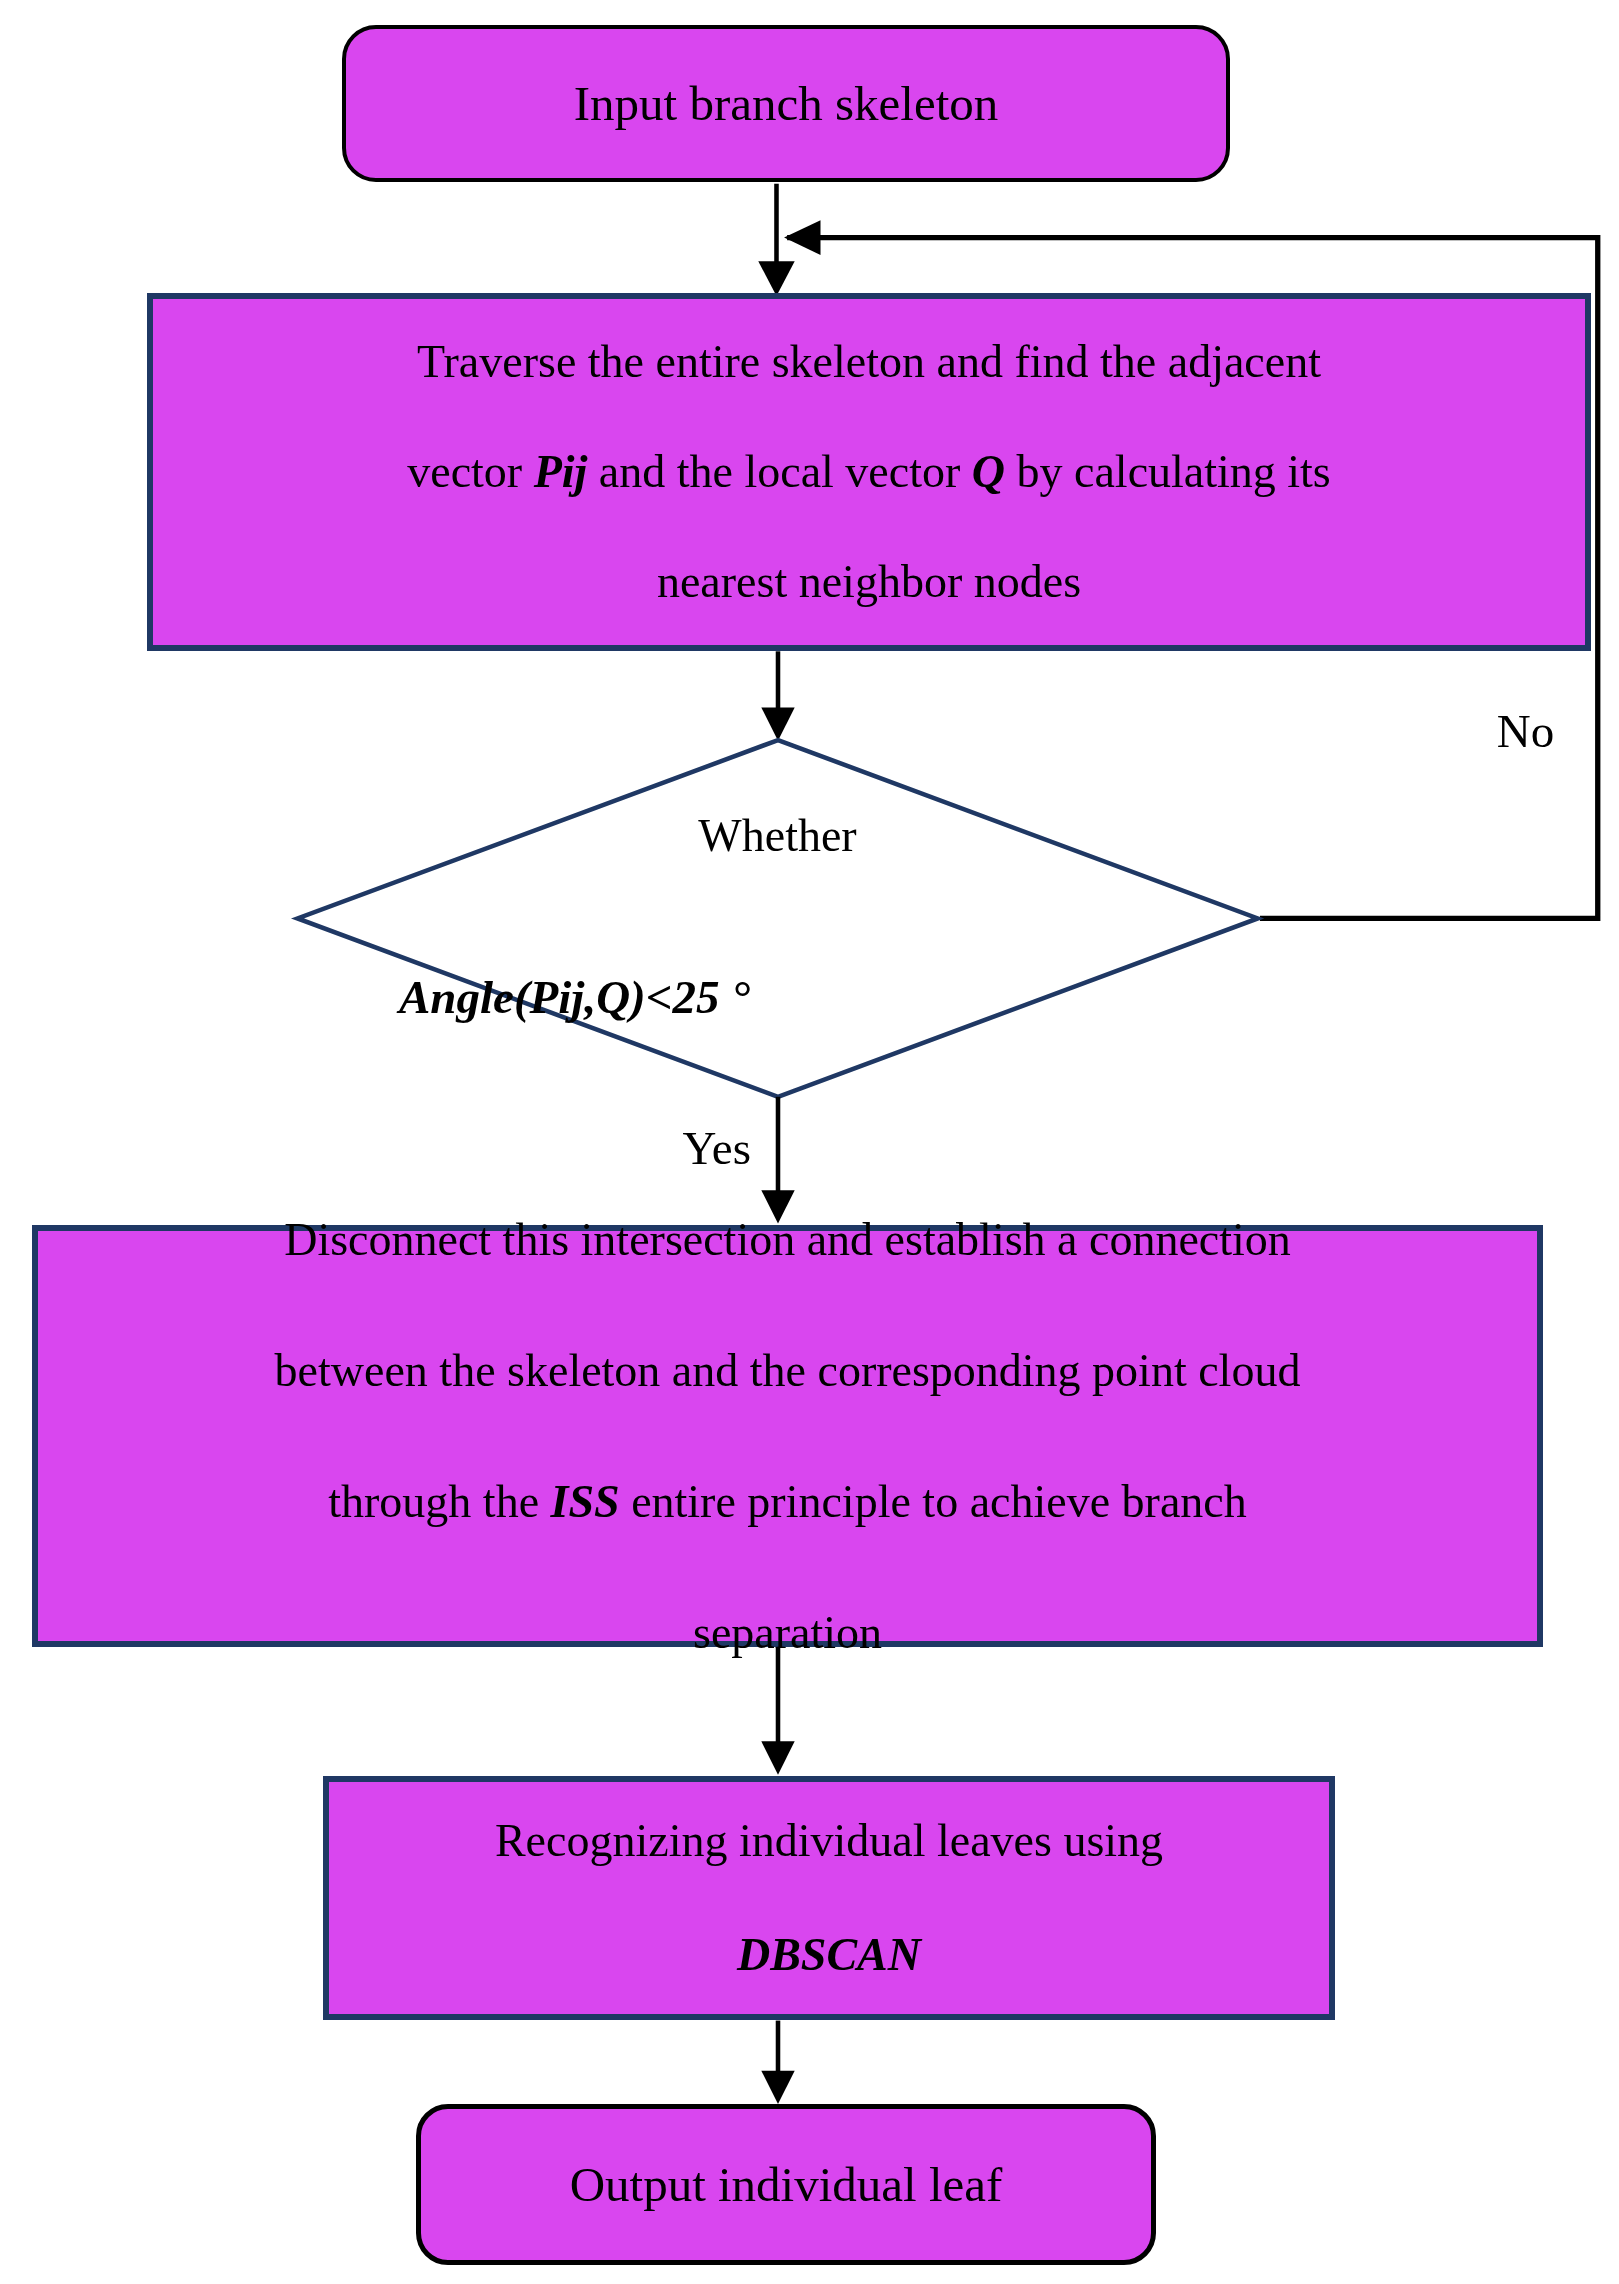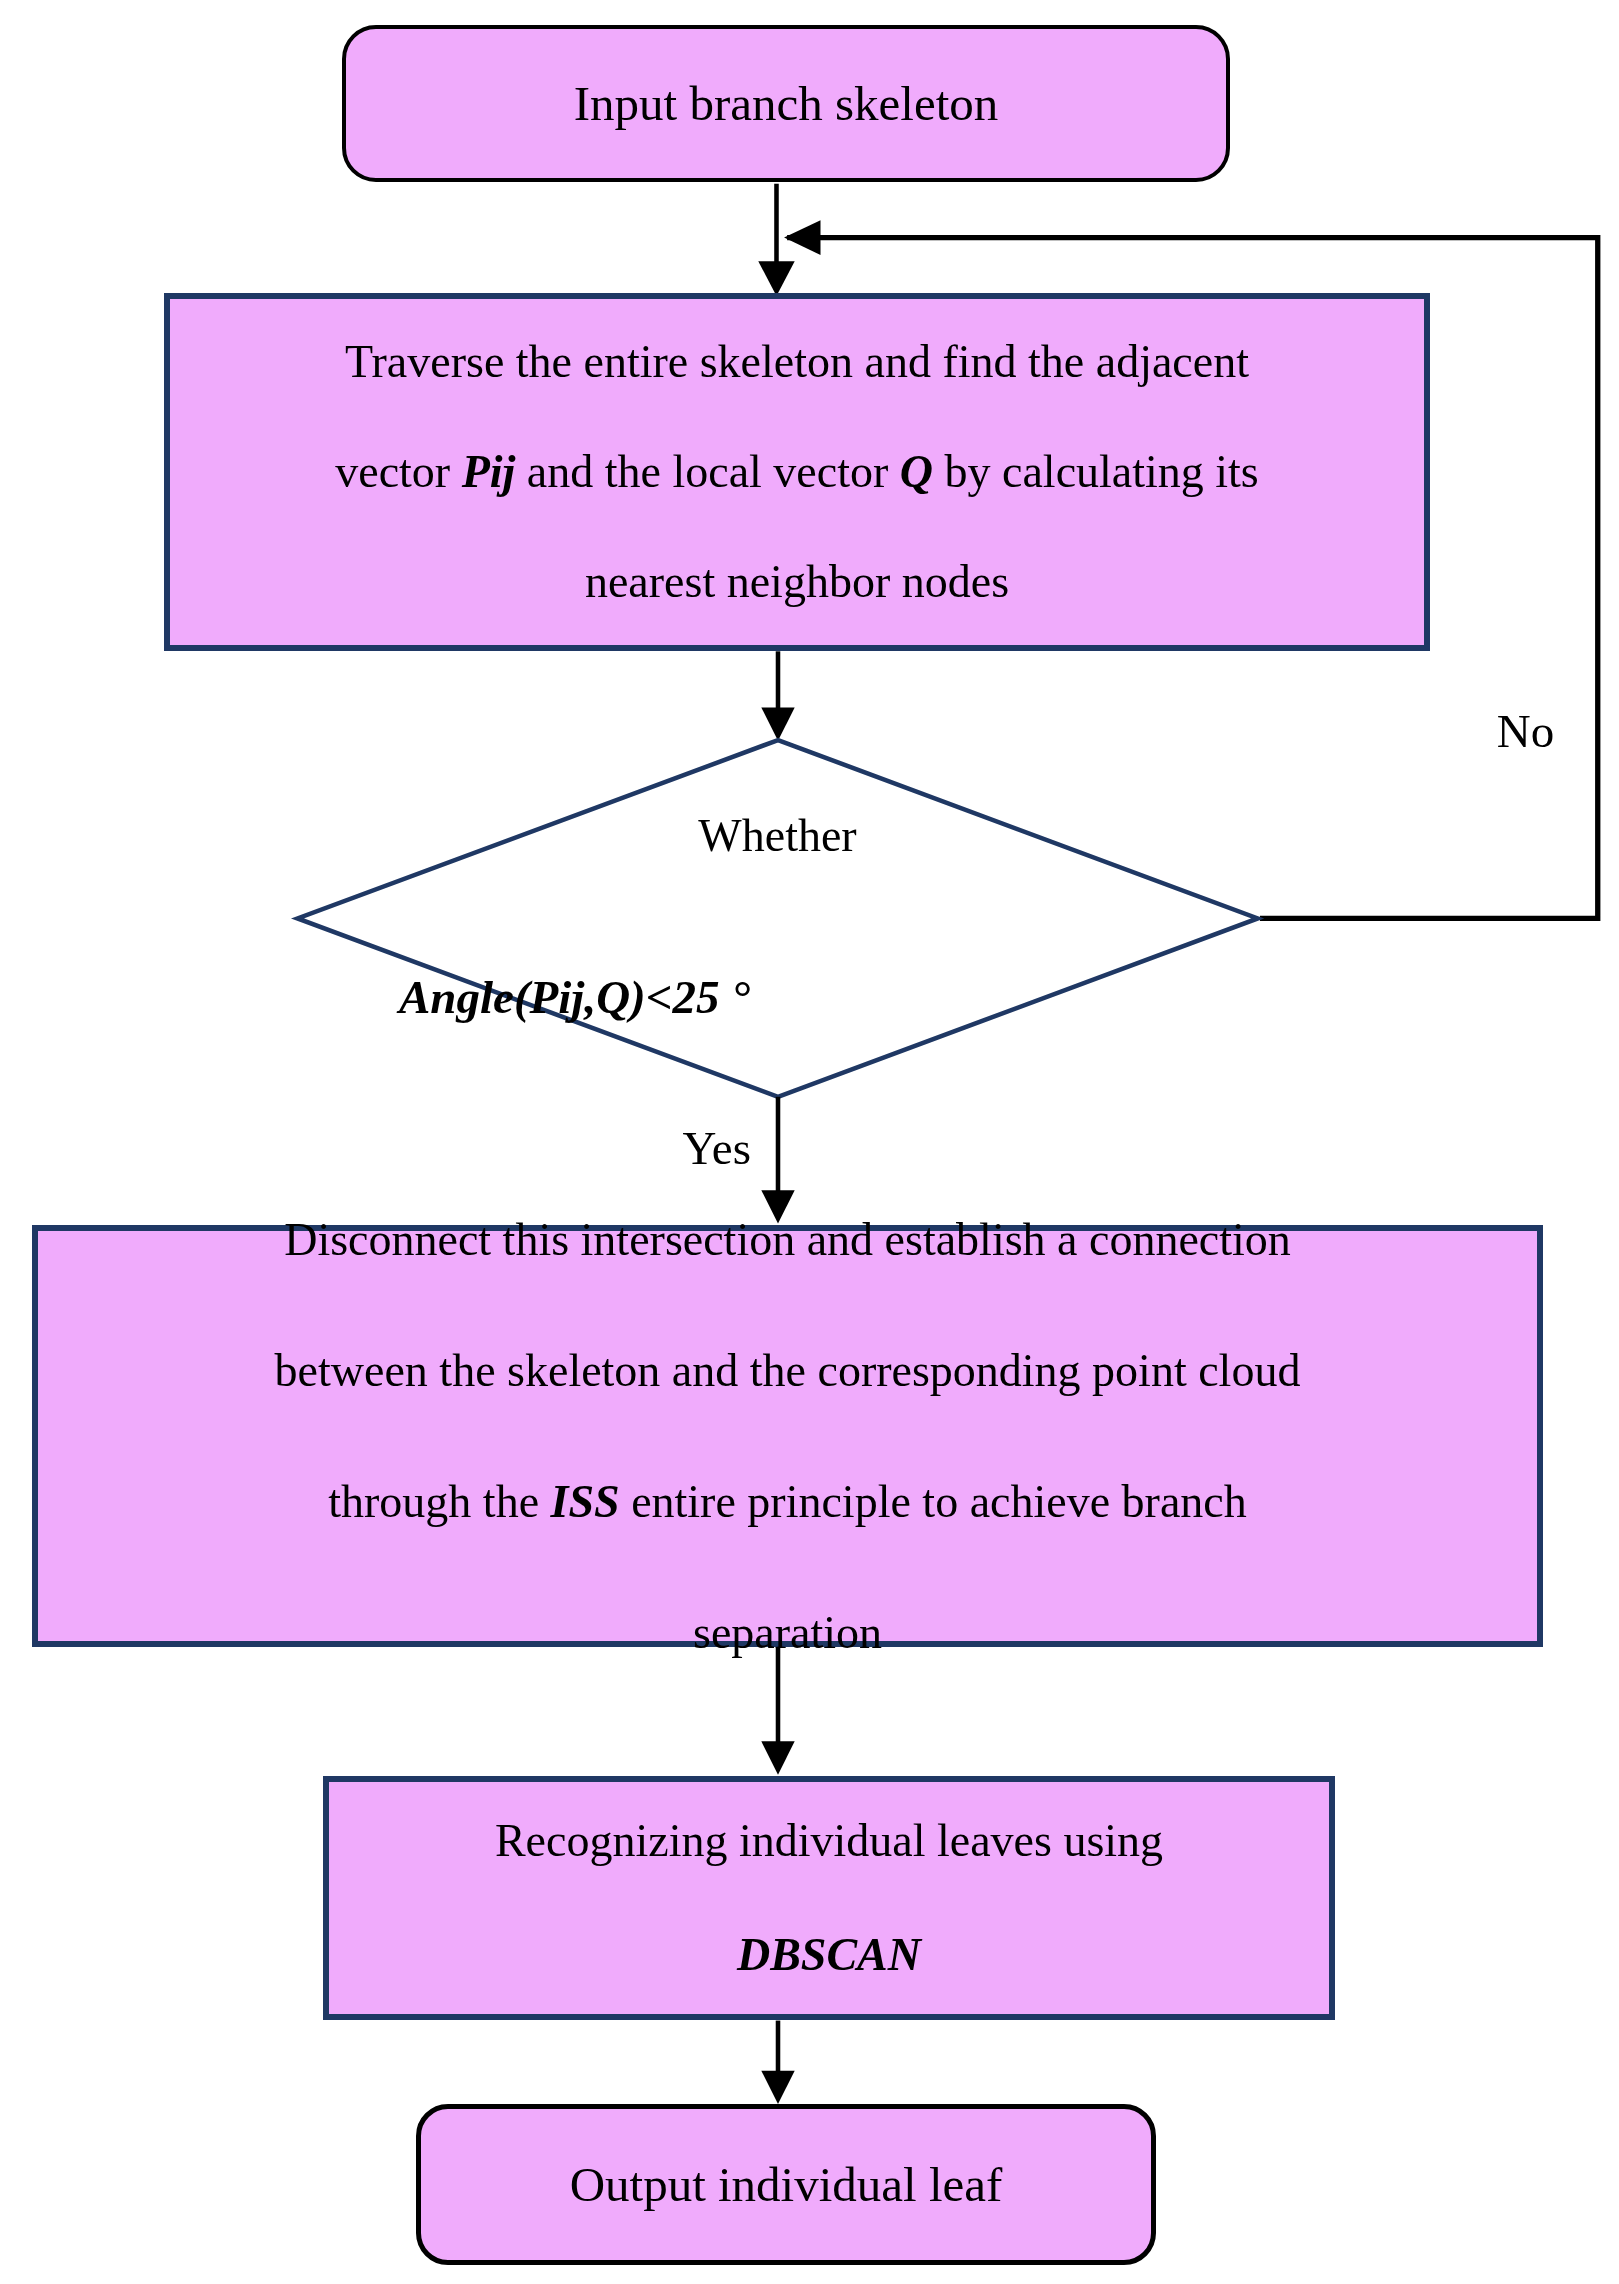--- a/index.html
+++ b/index.html
@@ -26,35 +26,35 @@
   }
   .node {
     position: absolute;
     z-index: 2;
     box-sizing: border-box;
     display: flex;
     flex-direction: column;
     align-items: center;
     justify-content: center;
     text-align: center;
-    background: #f0abfc;
+    background: #d946ef;
     font-size: 46px;
     line-height: 1.25;
   }
   .terminal {
     border: 4.6px solid #000000;
     border-radius: 34px;
     font-size: 49px;
   }
   .rect {
     border: 6.8px solid #1f3864;
     border-radius: 0;
   }
   .box1 { left: 342px; top: 25px;  width: 888px; height: 157px; }
-  .box2 { left: 164px; top: 293px; width: 1266px; height: 358px; }
+  .box2 { left: 147px; top: 293px; width: 1444px; height: 358px; }
   .box2 .line { line-height: 110px; }
   .box3 { left: 32px;  top: 1225px; width: 1511px; height: 422px; gap: 30px; }
   .box3 .line { line-height: 101px; }
   .box4 { left: 323px; top: 1776px; width: 1012px; height: 244px; border-width: 6px; }
   .box4 .line { line-height: 114px; }
   .box5 { left: 416px; top: 2104px; width: 740px; height: 161px; border-width: 5.3px; border-radius: 32px; }
   .label {
     position: absolute;
     z-index: 3;
     font-size: 47px;

